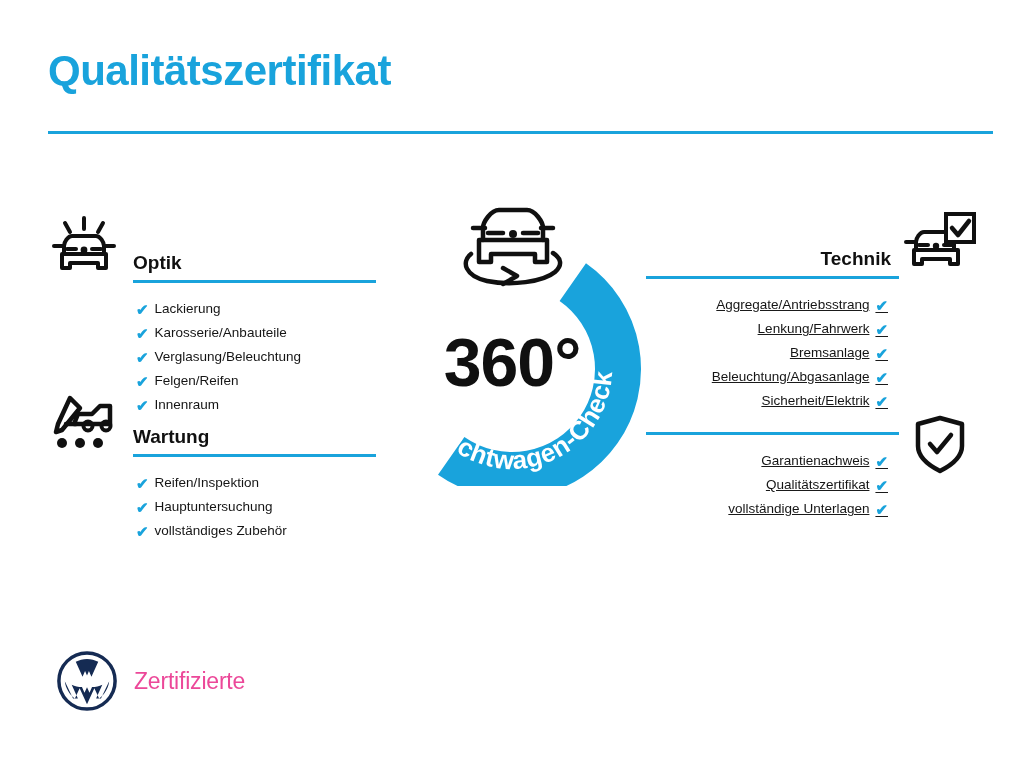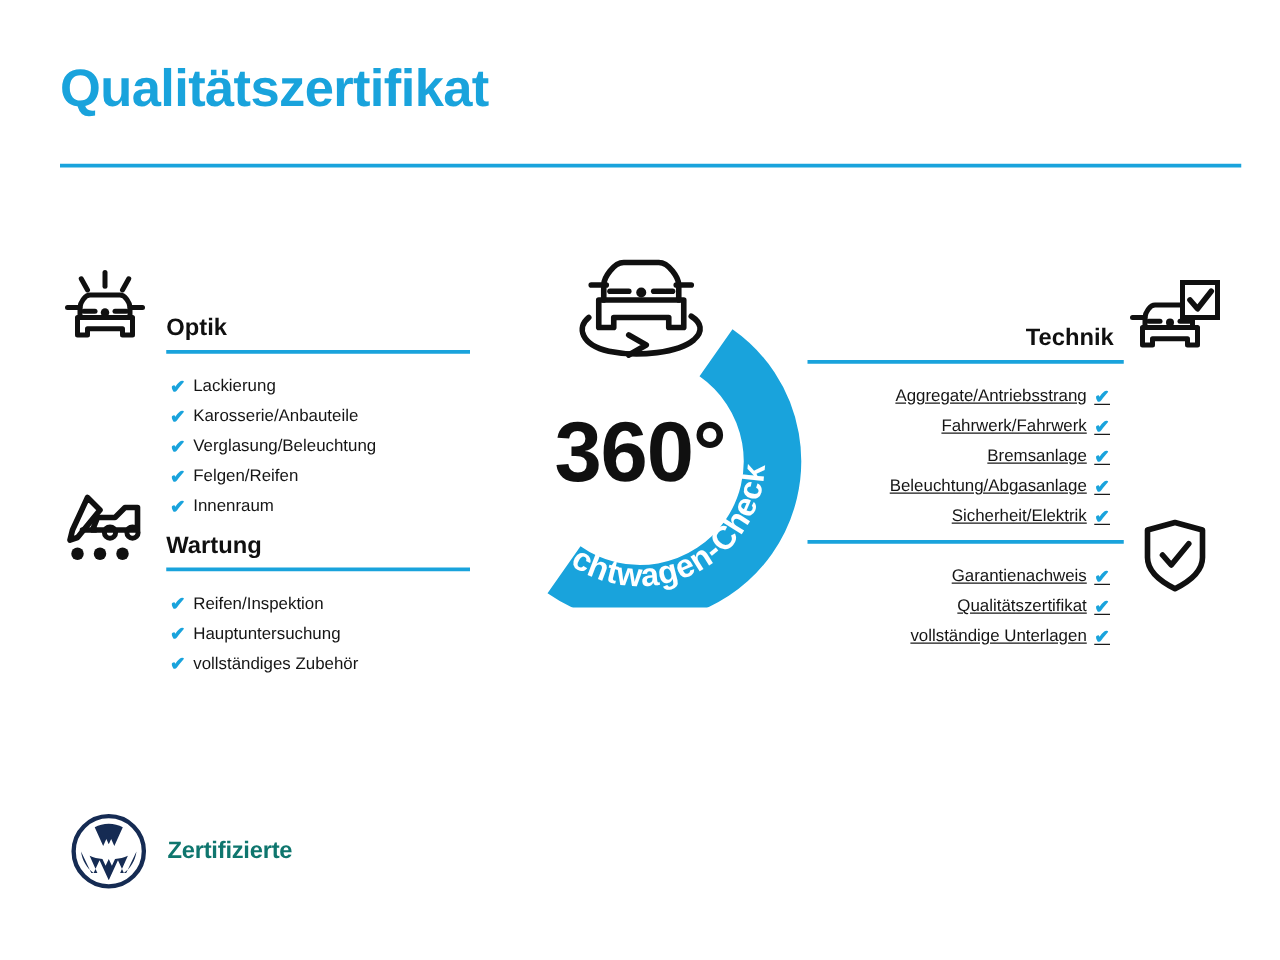--- a/index.html
+++ b/index.html
@@ -89,21 +89,21 @@
   
   .sec-right { right: 48px; width: 330px; }
   .sec-right .section-head { padding-right: 85px; justify-content: flex-end; }
   .sec-right .section-underline { margin-right: 85px; width: 253px; margin-left: auto; }
   .sec-right .item-list { margin-right: 88px; margin-top: 14px; text-decoration: underline; }
   .sec-right .item { justify-content: flex-end; }
   .sec-right .check { margin-left: 6px; }
 
   .sec-optik   { top: 228px; }
   .sec-wartung { top: 402px; }
-  .sec-technik { top: 236px; }
+  .sec-technik { top: 224px; }
   .sec-garantie{ top: 426px; }
 
   
   .sec-icon {
     position: absolute;
     width: 72px;
     height: 64px;
     top: -12px;
   }
   .sec-left  .sec-icon { left: 0px; }
@@ -136,23 +136,23 @@
   .footer-logo {
     position: absolute;
     left: 56px;
     top: 650px;
     display: flex;
     align-items: center;
   }
   .vw-mark { width: 62px; height: 62px; }
   .vw-words {
     margin-left: 16px;
-    font-size: 19px;
-    font-weight: bold;
-    color: #0f766e;
+    font-size: 23px;
+    font-weight: normal;
+    color: #ec4899;
     line-height: 1.22;
     letter-spacing: -0.2px;
   }
 </style>
 </head>
 <body>
 
 <div class="page-title">Qualitätszertifikat</div>
 <div class="title-rule"></div>
 
@@ -257,21 +257,21 @@
   <div class="section-head">
     <div class="section-title">Technik</div>
   </div>
   <div class="section-underline"></div>
   <ul class="item-list">
     <li class="item">
         <span>Aggregate/Antriebsstrang</span>
         <span class="check">✔</span>
       </li>
     <li class="item">
-        <span>Fahrwerk/Fahrwerk</span>
+        <span>Lenkung/Fahrwerk</span>
         <span class="check">✔</span>
       </li>
     <li class="item">
         <span>Bremsanlage</span>
         <span class="check">✔</span>
       </li>
     <li class="item">
         <span>Beleuchtung/Abgasanlage</span>
         <span class="check">✔</span>
       </li>

